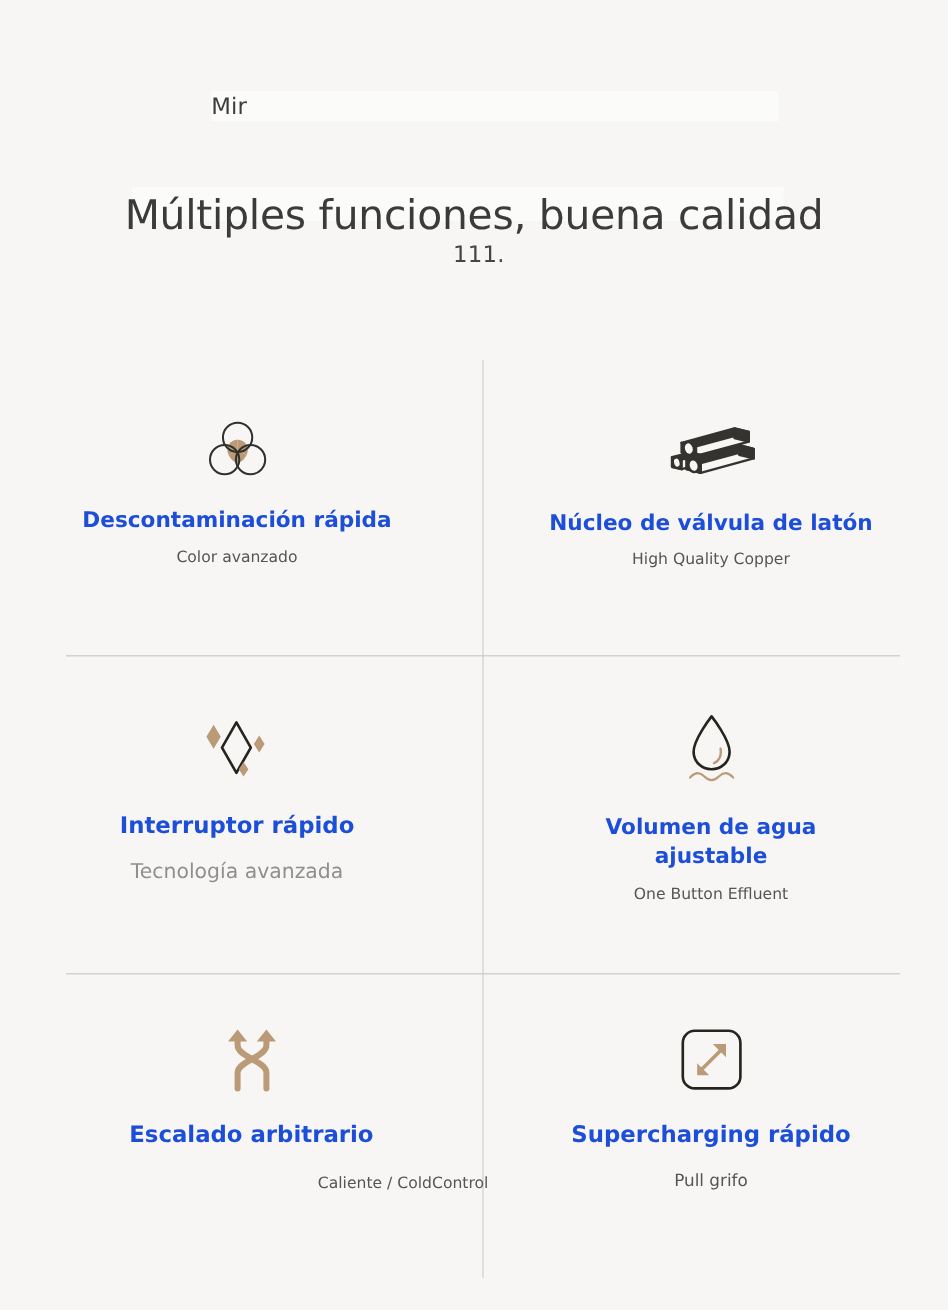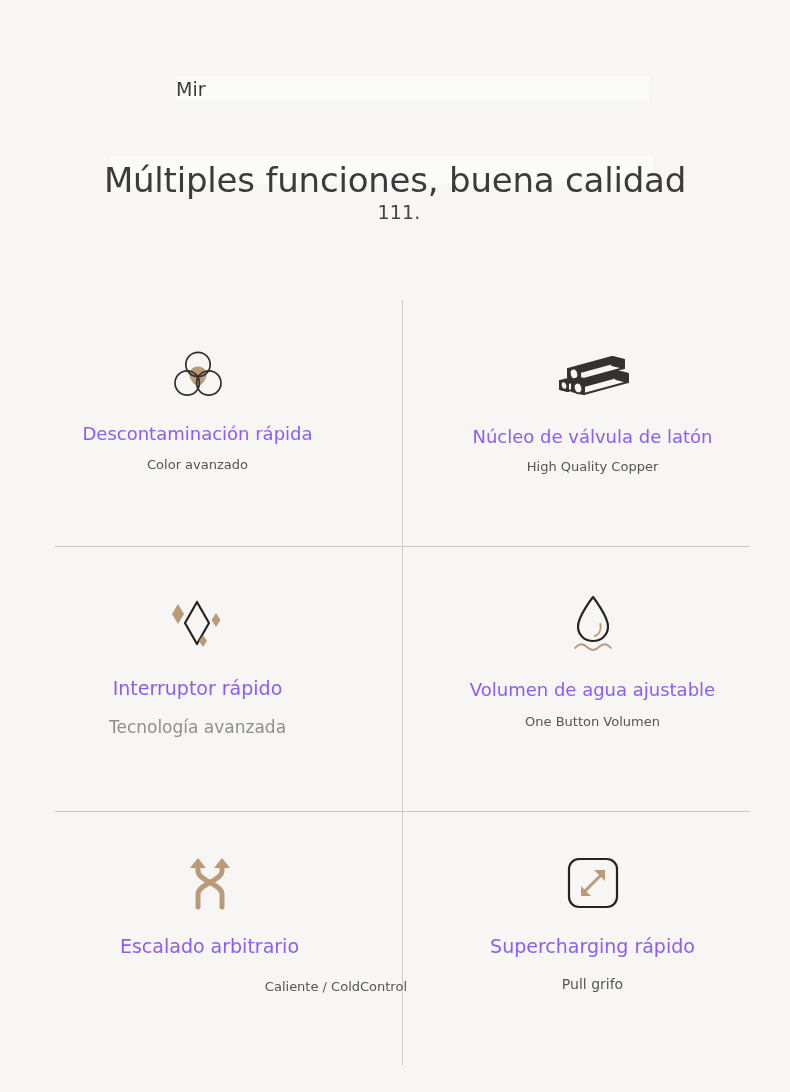--- a/index.html
+++ b/index.html
@@ -112,22 +112,22 @@
   }
   .cell .icon-wrap {
     height: 70px;
     display: flex;
     align-items: center;
     justify-content: center;
   }
   .cell .c-title {
     font-size: 18px;
     line-height: 24px;
-    font-weight: 400;
-    color: #8b5cf6;
+    font-weight: 700;
+    color: #1d4ed8;
     letter-spacing: 0px;
     padding: 0 40px;
   }
   .cell .c-sub {
     font-size: 13px;
     line-height: 20px;
     font-weight: 400;
     color: #555555;
     letter-spacing: 0px;
   }
@@ -252,21 +252,21 @@
 
     <div class="cell c3">
       <div class="icon-wrap">
         <svg width="64" height="64" viewBox="0 0 64 64">
           <path d="M32 6 C32 6 17 25 17 35.5 C17 44 23.8 50 32 50 C40.2 50 47 44 47 35.5 C47 25 32 6 32 6 Z" fill="none" stroke="#26241f" stroke-width="2.2" stroke-linejoin="round"></path>
           <path d="M39.5 33 C40.5 39 38 43.5 34 45" fill="none" stroke="#bb9a77" stroke-width="2" stroke-linecap="round"></path>
           <path d="M14 57 Q20 50 26 56 Q32 62 38 56 Q44 50 50 57" fill="none" stroke="#bb9a77" stroke-width="1.8" stroke-linecap="round"></path>
         </svg>
       </div>
       <div class="c-title">Volumen de agua ajustable</div>
-      <div class="c-sub">One Button Volumen</div>
+      <div class="c-sub">One Button Effluent</div>
     </div>
 
     <div class="cell c4">
       <div class="icon-wrap">
         <svg width="56" height="58" viewBox="0 0 56 58">
           <g fill="none" stroke="#bb9a77" stroke-width="5" stroke-linecap="round" stroke-linejoin="round">
             <path d="M16 53 L16 40 C16 30 40 27 40 17 L40 11"></path>
             <path d="M40 53 L40 40 C40 30 16 27 16 17 L16 11"></path>
           </g>
           <path d="M16 4 L24 14 L8 14 Z" fill="#bb9a77"></path>

